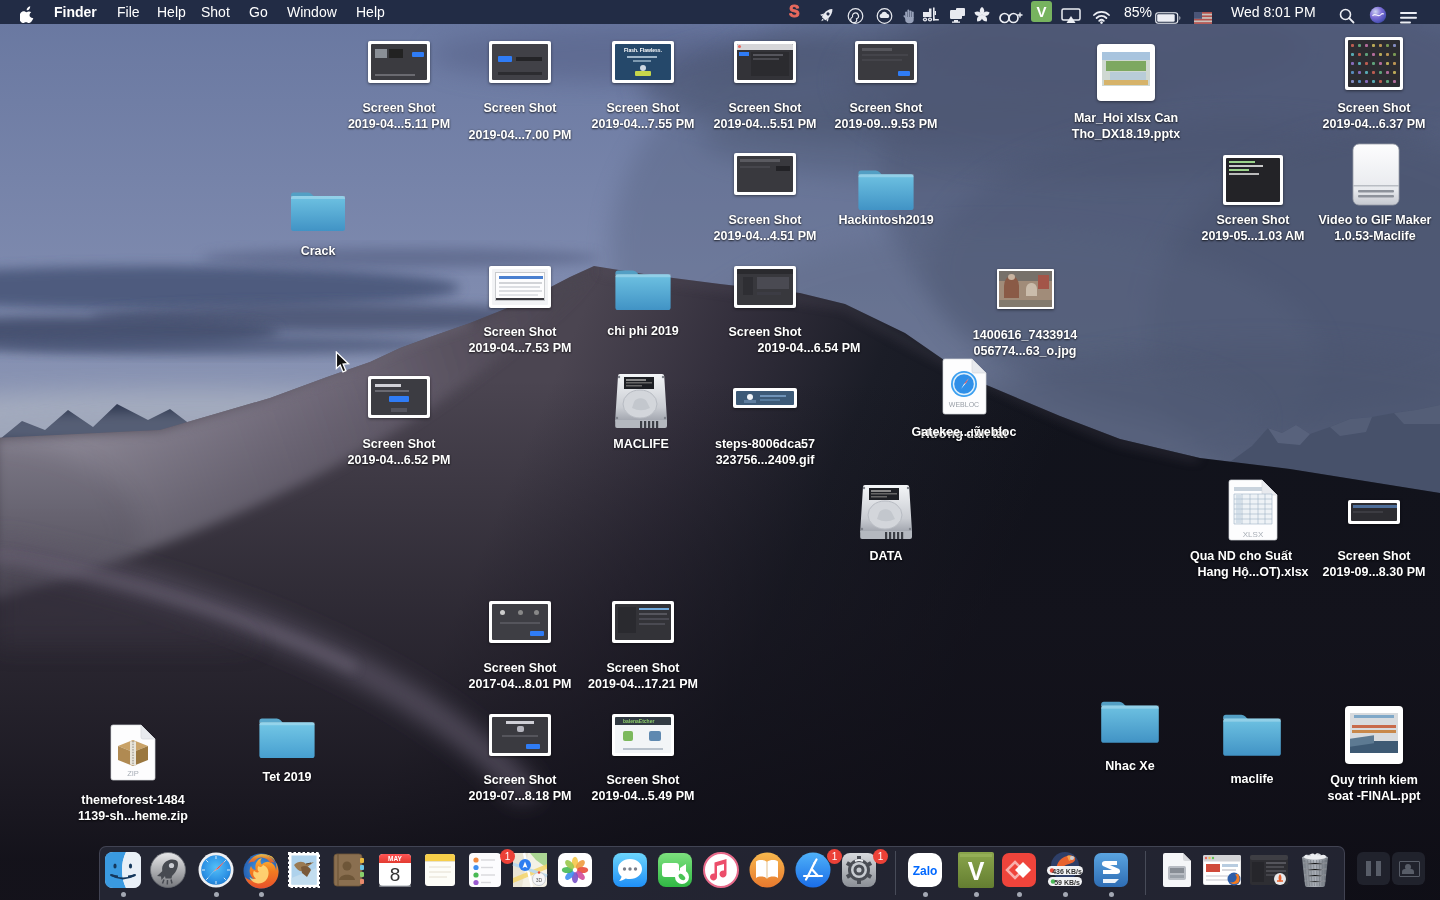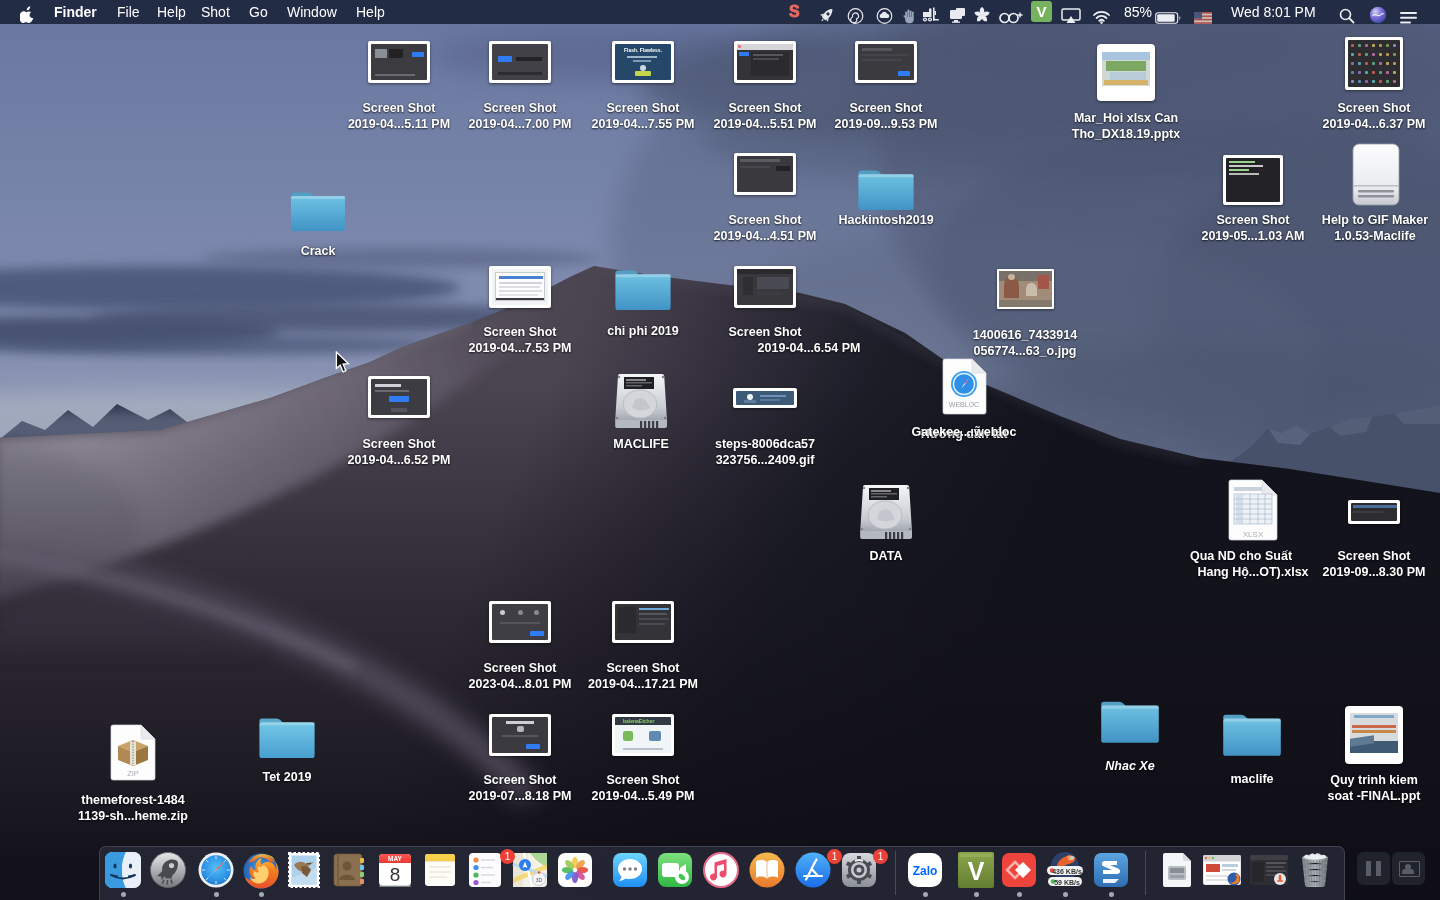--- a/index.html
+++ b/index.html
@@ -269,21 +269,21 @@
 <div class="lbl" style="left:399px;top:98px;">Screen Shot</div>
 <div class="lbl" style="left:399px;top:114px;">2019-04...5.11 PM</div>
 <div class="thumb" style="left:489px;top:41px;width:62px;height:42px;">
     <div class="tc" style="background:#414147;">
       <div style="position:absolute;left:6px;top:12px;width:14px;height:6px;background:#2f7cf6;border-radius:1px;"></div>
       <div style="position:absolute;left:24px;top:13px;width:26px;height:4px;background:#242427;"></div>
       <div style="position:absolute;left:6px;bottom:5px;width:44px;height:3px;background:#2c2c30;"></div>
     </div>
   </div>
 <div class="lbl" style="left:520px;top:98px;">Screen Shot</div>
-<div class="lbl" style="left:520px;top:114px;">2019-04...7.00 PM</div>
+<div class="lbl" style="left:520px;top:125px;">2019-04...7.00 PM</div>
 <div class="thumb" style="left:612px;top:41px;width:62px;height:42px;">
     <div class="tc" style="background:#25486a;">
       <div style="position:absolute;left:0;top:3px;width:100%;text-align:center;color:#fff;font-size:5px;font-weight:bold;">Flash. Flawless.</div>
       <div style="position:absolute;left:12px;top:12px;width:30px;height:2px;background:#9fb6c9;"></div>
       <div style="position:absolute;left:18px;top:16px;width:18px;height:2px;background:#7d99b0;"></div>
       <div style="position:absolute;left:50%;bottom:4px;width:16px;height:5px;margin-left:-8px;background:#c6d64b;border-radius:1px;"></div>
       <div style="position:absolute;left:50%;top:21px;width:6px;height:6px;margin-left:-3px;background:#cfd8e2;border-radius:50%;"></div>
     </div>
   </div>
 <div class="lbl" style="left:643px;top:98px;">Screen Shot</div>
@@ -386,21 +386,21 @@
   </div>
 <div class="lbl" style="left:1253px;top:210px;">Screen Shot</div>
 <div class="lbl" style="left:1253px;top:226px;">2019-05...1.03 AM</div>
 <svg class="icon" style="left:1350px;top:143px;" width="52" height="63" viewBox="0 0 52 63">
 <rect x="3" y="1" width="46" height="61" rx="6" fill="url(#extg)"></rect>
 <rect x="3" y="1" width="46" height="61" rx="6" fill="none" stroke="#9aa0a8" stroke-width="0.8"></rect>
 <rect x="8" y="47" width="36" height="2.5" rx="1" fill="#8d929b"></rect>
 <rect x="8" y="52" width="36" height="2.5" rx="1" fill="#8d929b"></rect>
 <rect x="3" y="42" width="46" height="1.5" fill="#b9bdc4"></rect>
 </svg>
-<div class="lbl" style="left:1375px;top:210px;">Help to GIF Maker</div>
+<div class="lbl" style="left:1375px;top:210px;">Video to GIF Maker</div>
 <div class="lbl" style="left:1375px;top:226px;">1.0.53-Maclife</div>
 <svg class="icon" style="left:289px;top:189px;" width="58" height="45" viewBox="0 0 58 45">
 <path d="M2,6 Q2,3.5 4.5,3.5 L19,3.5 Q21,3.5 22.5,5 L25,7.5 L2,7.5 Z" fill="#539fc4"></path>
 <rect x="2" y="7" width="54" height="35" rx="2.5" fill="url(#fldgd)"></rect>
 <rect x="2" y="7" width="54" height="3" fill="rgba(255,255,255,0.25)"></rect>
 </svg>
 <div class="lbl" style="left:318px;top:241px;">Crack</div>
 <div class="thumb" style="left:489px;top:266px;width:62px;height:42px;">
     <div class="tc" style="background:#f2f3f5;">
       <div style="position:absolute;left:3px;top:3px;right:3px;bottom:4px;background:#fdfdfe;border:1px solid #c8cacd;"></div>
@@ -543,21 +543,21 @@
 <div class="thumb" style="left:489px;top:601px;width:62px;height:42px;">
     <div class="tc" style="background:#3e3e44;">
       <div style="position:absolute;left:8px;top:6px;width:5px;height:5px;background:#ccc;border-radius:50%;"></div>
       <div style="position:absolute;left:26px;top:6px;width:5px;height:5px;background:#888;border-radius:50%;"></div>
       <div style="position:absolute;left:42px;top:6px;width:5px;height:5px;background:#888;border-radius:50%;"></div>
       <div style="position:absolute;left:8px;top:18px;width:40px;height:2px;background:#55555c;"></div>
       <div style="position:absolute;right:4px;bottom:4px;width:14px;height:5px;background:#2f7cf6;border-radius:1px;"></div>
     </div>
   </div>
 <div class="lbl" style="left:520px;top:658px;">Screen Shot</div>
-<div class="lbl" style="left:520px;top:674px;">2023-04...8.01 PM</div>
+<div class="lbl" style="left:520px;top:674px;">2017-04...8.01 PM</div>
 <div class="thumb" style="left:612px;top:601px;width:62px;height:42px;">
     <div class="tc" style="background:#333338;">
       <div style="position:absolute;left:3px;top:3px;width:18px;height:26px;background:#2a2a2f;"></div>
       <div style="position:absolute;left:24px;top:4px;width:30px;height:2px;background:#6fa8dc;"></div>
       <div style="position:absolute;left:24px;top:9px;width:28px;height:2px;background:#55555c;"></div>
       <div style="position:absolute;left:24px;top:14px;width:30px;height:2px;background:#4a4a52;"></div>
       <div style="position:absolute;left:24px;top:19px;width:26px;height:2px;background:#4a4a52;"></div>
     </div>
   </div>
 <div class="lbl" style="left:643px;top:658px;">Screen Shot</div>
@@ -599,21 +599,21 @@
       <div style="position:absolute;left:8px;bottom:3px;width:40px;height:2px;background:#b8c2cc;"></div>
     </div>
   </div>
 <div class="lbl" style="left:643px;top:770px;">Screen Shot</div>
 <div class="lbl" style="left:643px;top:786px;">2019-04...5.49 PM</div>
 <svg class="icon" style="left:1099px;top:698px;" width="62" height="48" viewBox="0 0 58 45">
 <path d="M2,6 Q2,3.5 4.5,3.5 L19,3.5 Q21,3.5 22.5,5 L25,7.5 L2,7.5 Z" fill="#539fc4"></path>
 <rect x="2" y="7" width="54" height="35" rx="2.5" fill="url(#fldgd)"></rect>
 <rect x="2" y="7" width="54" height="3" fill="rgba(255,255,255,0.25)"></rect>
 </svg>
-<div class="lbl" style="left:1130px;top:756px;font-style:italic;">Nhac Xe</div>
+<div class="lbl" style="left:1130px;top:756px;">Nhac Xe</div>
 <svg class="icon" style="left:1221px;top:711px;" width="62" height="48" viewBox="0 0 58 45">
 <path d="M2,6 Q2,3.5 4.5,3.5 L19,3.5 Q21,3.5 22.5,5 L25,7.5 L2,7.5 Z" fill="#539fc4"></path>
 <rect x="2" y="7" width="54" height="35" rx="2.5" fill="url(#fldgd)"></rect>
 <rect x="2" y="7" width="54" height="3" fill="rgba(255,255,255,0.25)"></rect>
 </svg>
 <div class="lbl" style="left:1252px;top:769px;">maclife</div>
 <div class="icon" style="left:1345px;top:706px;width:58px;height:58px;background:#fff;border-radius:4px;box-shadow:0 1px 3px rgba(0,0,0,.45);">
 <div style="position:absolute;left:5px;top:7px;right:5px;height:40px;background:#d8dbde;overflow:hidden;">
 <div style="position:absolute;left:4px;top:2px;width:40px;height:3px;background:#7fa8c8;"></div>
 <div style="position:absolute;left:2px;top:12px;width:44px;height:3px;background:#c86a4a;"></div>

